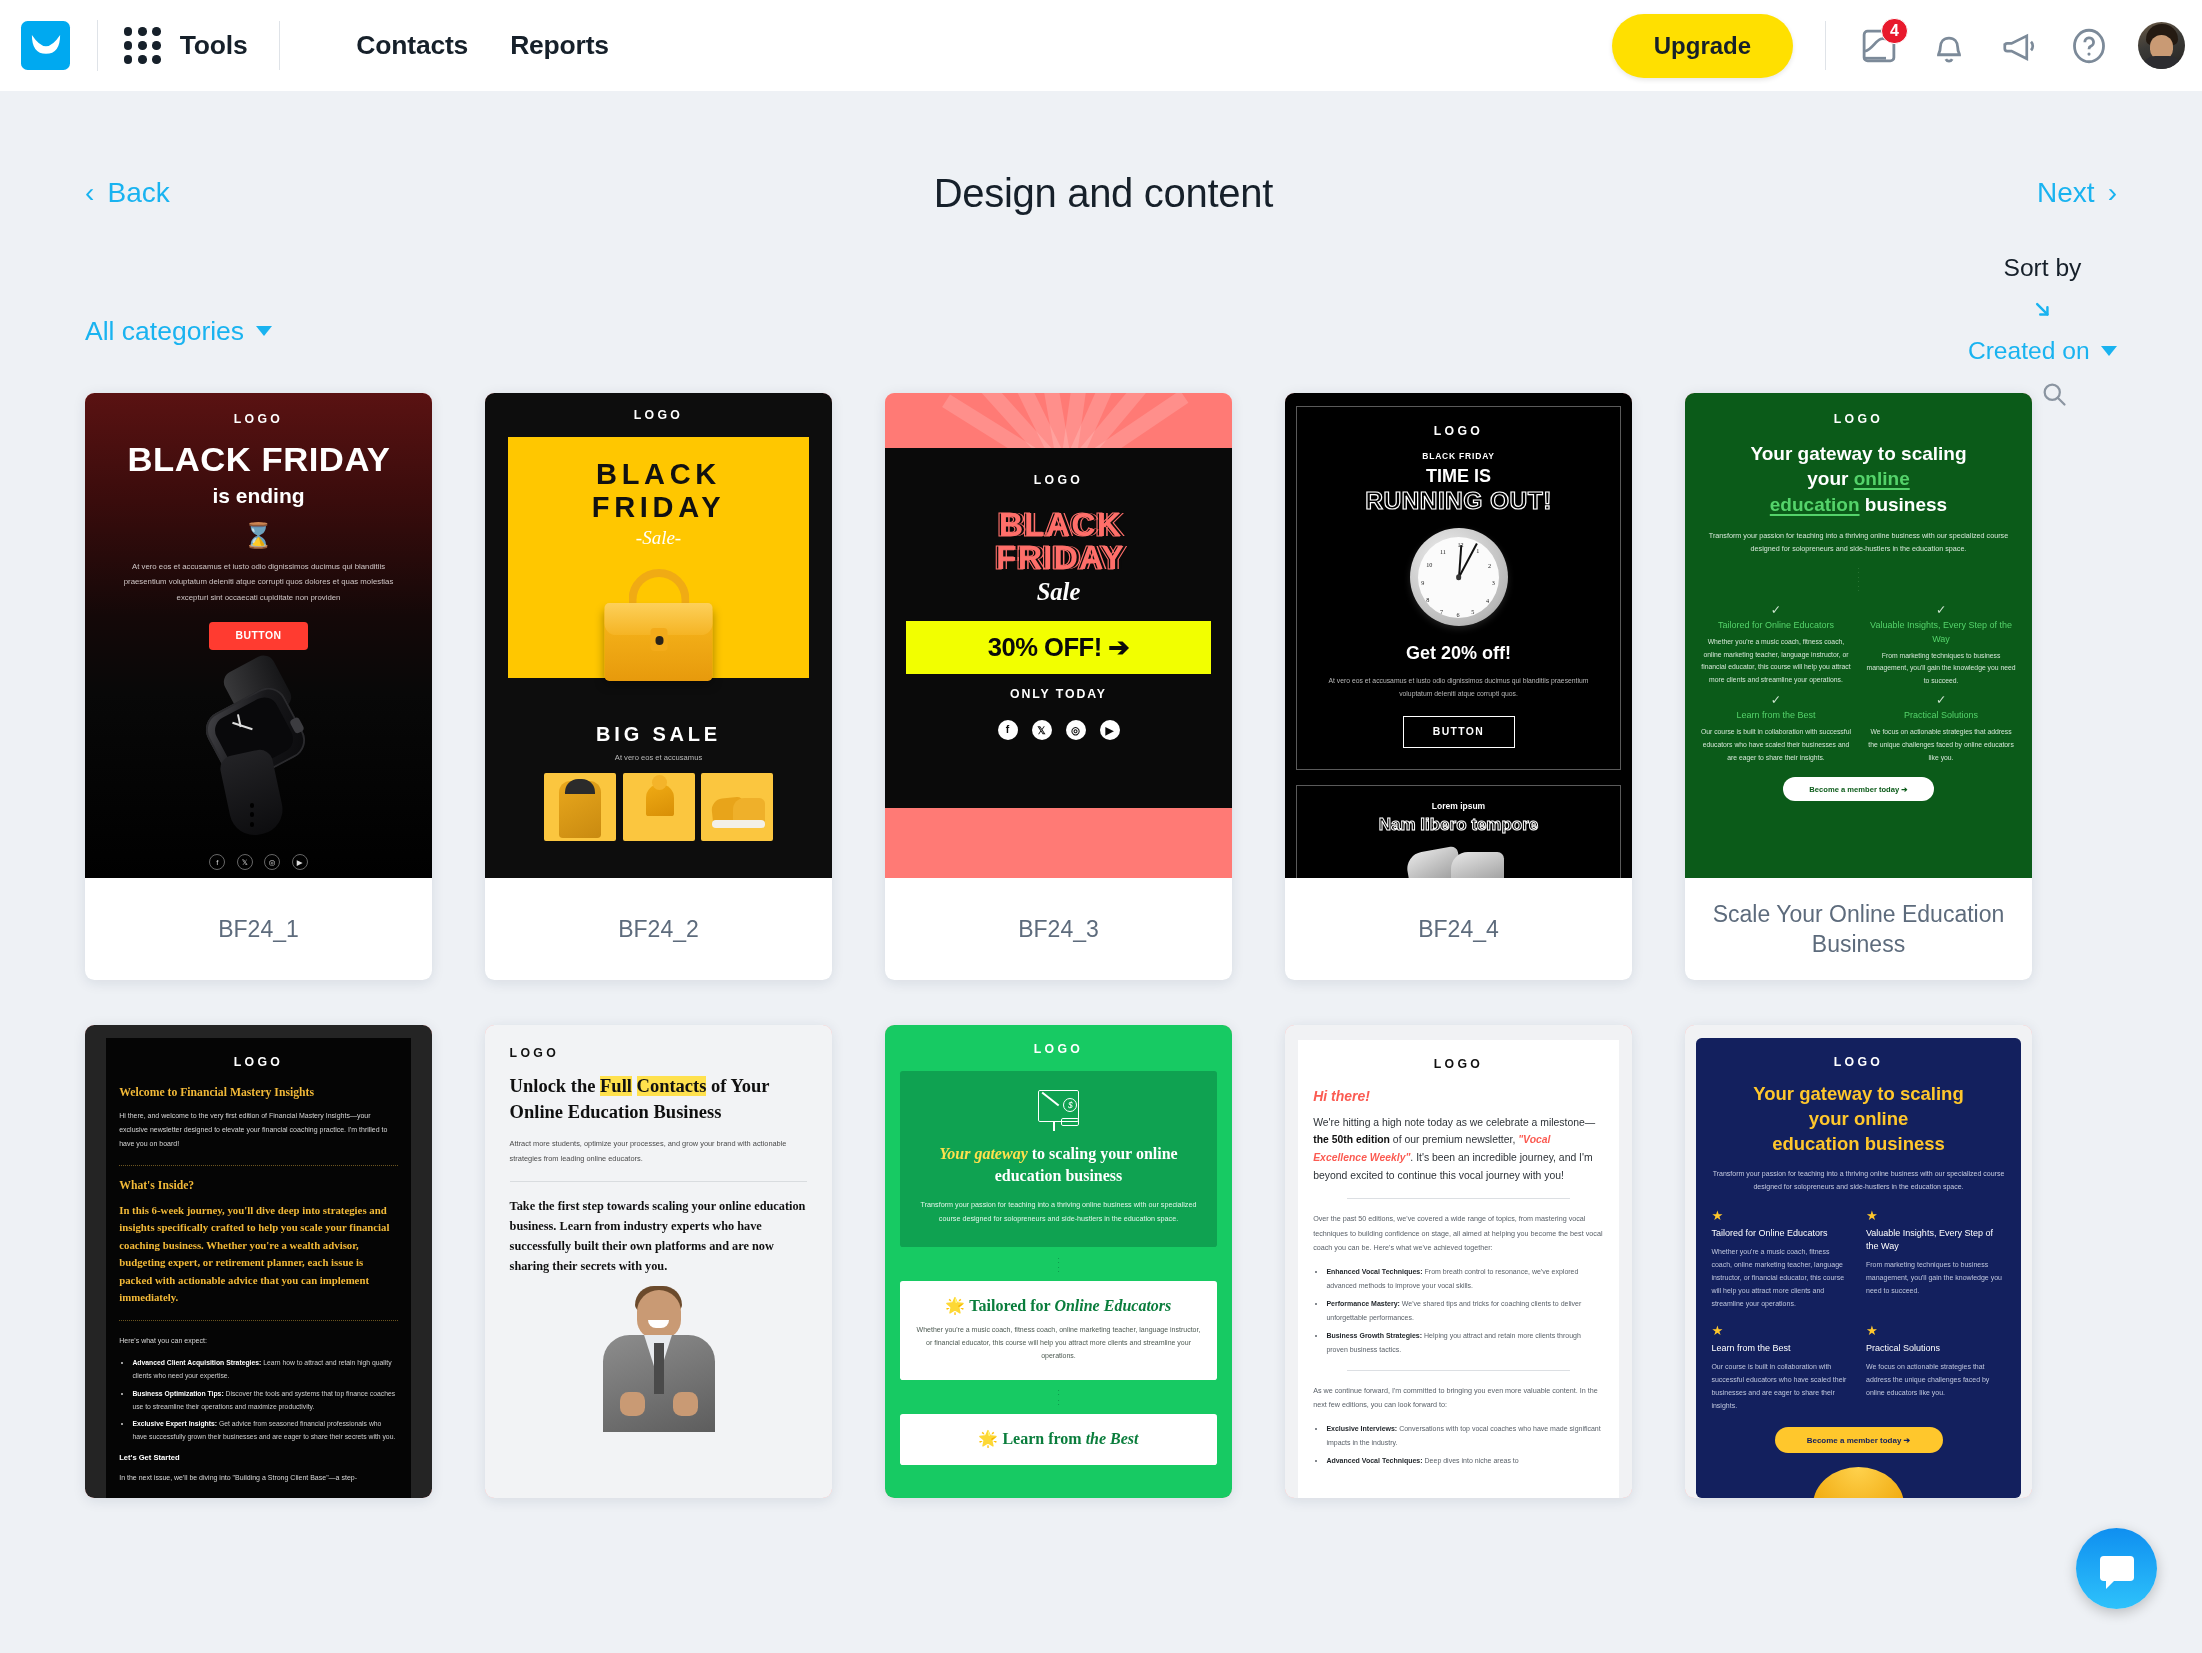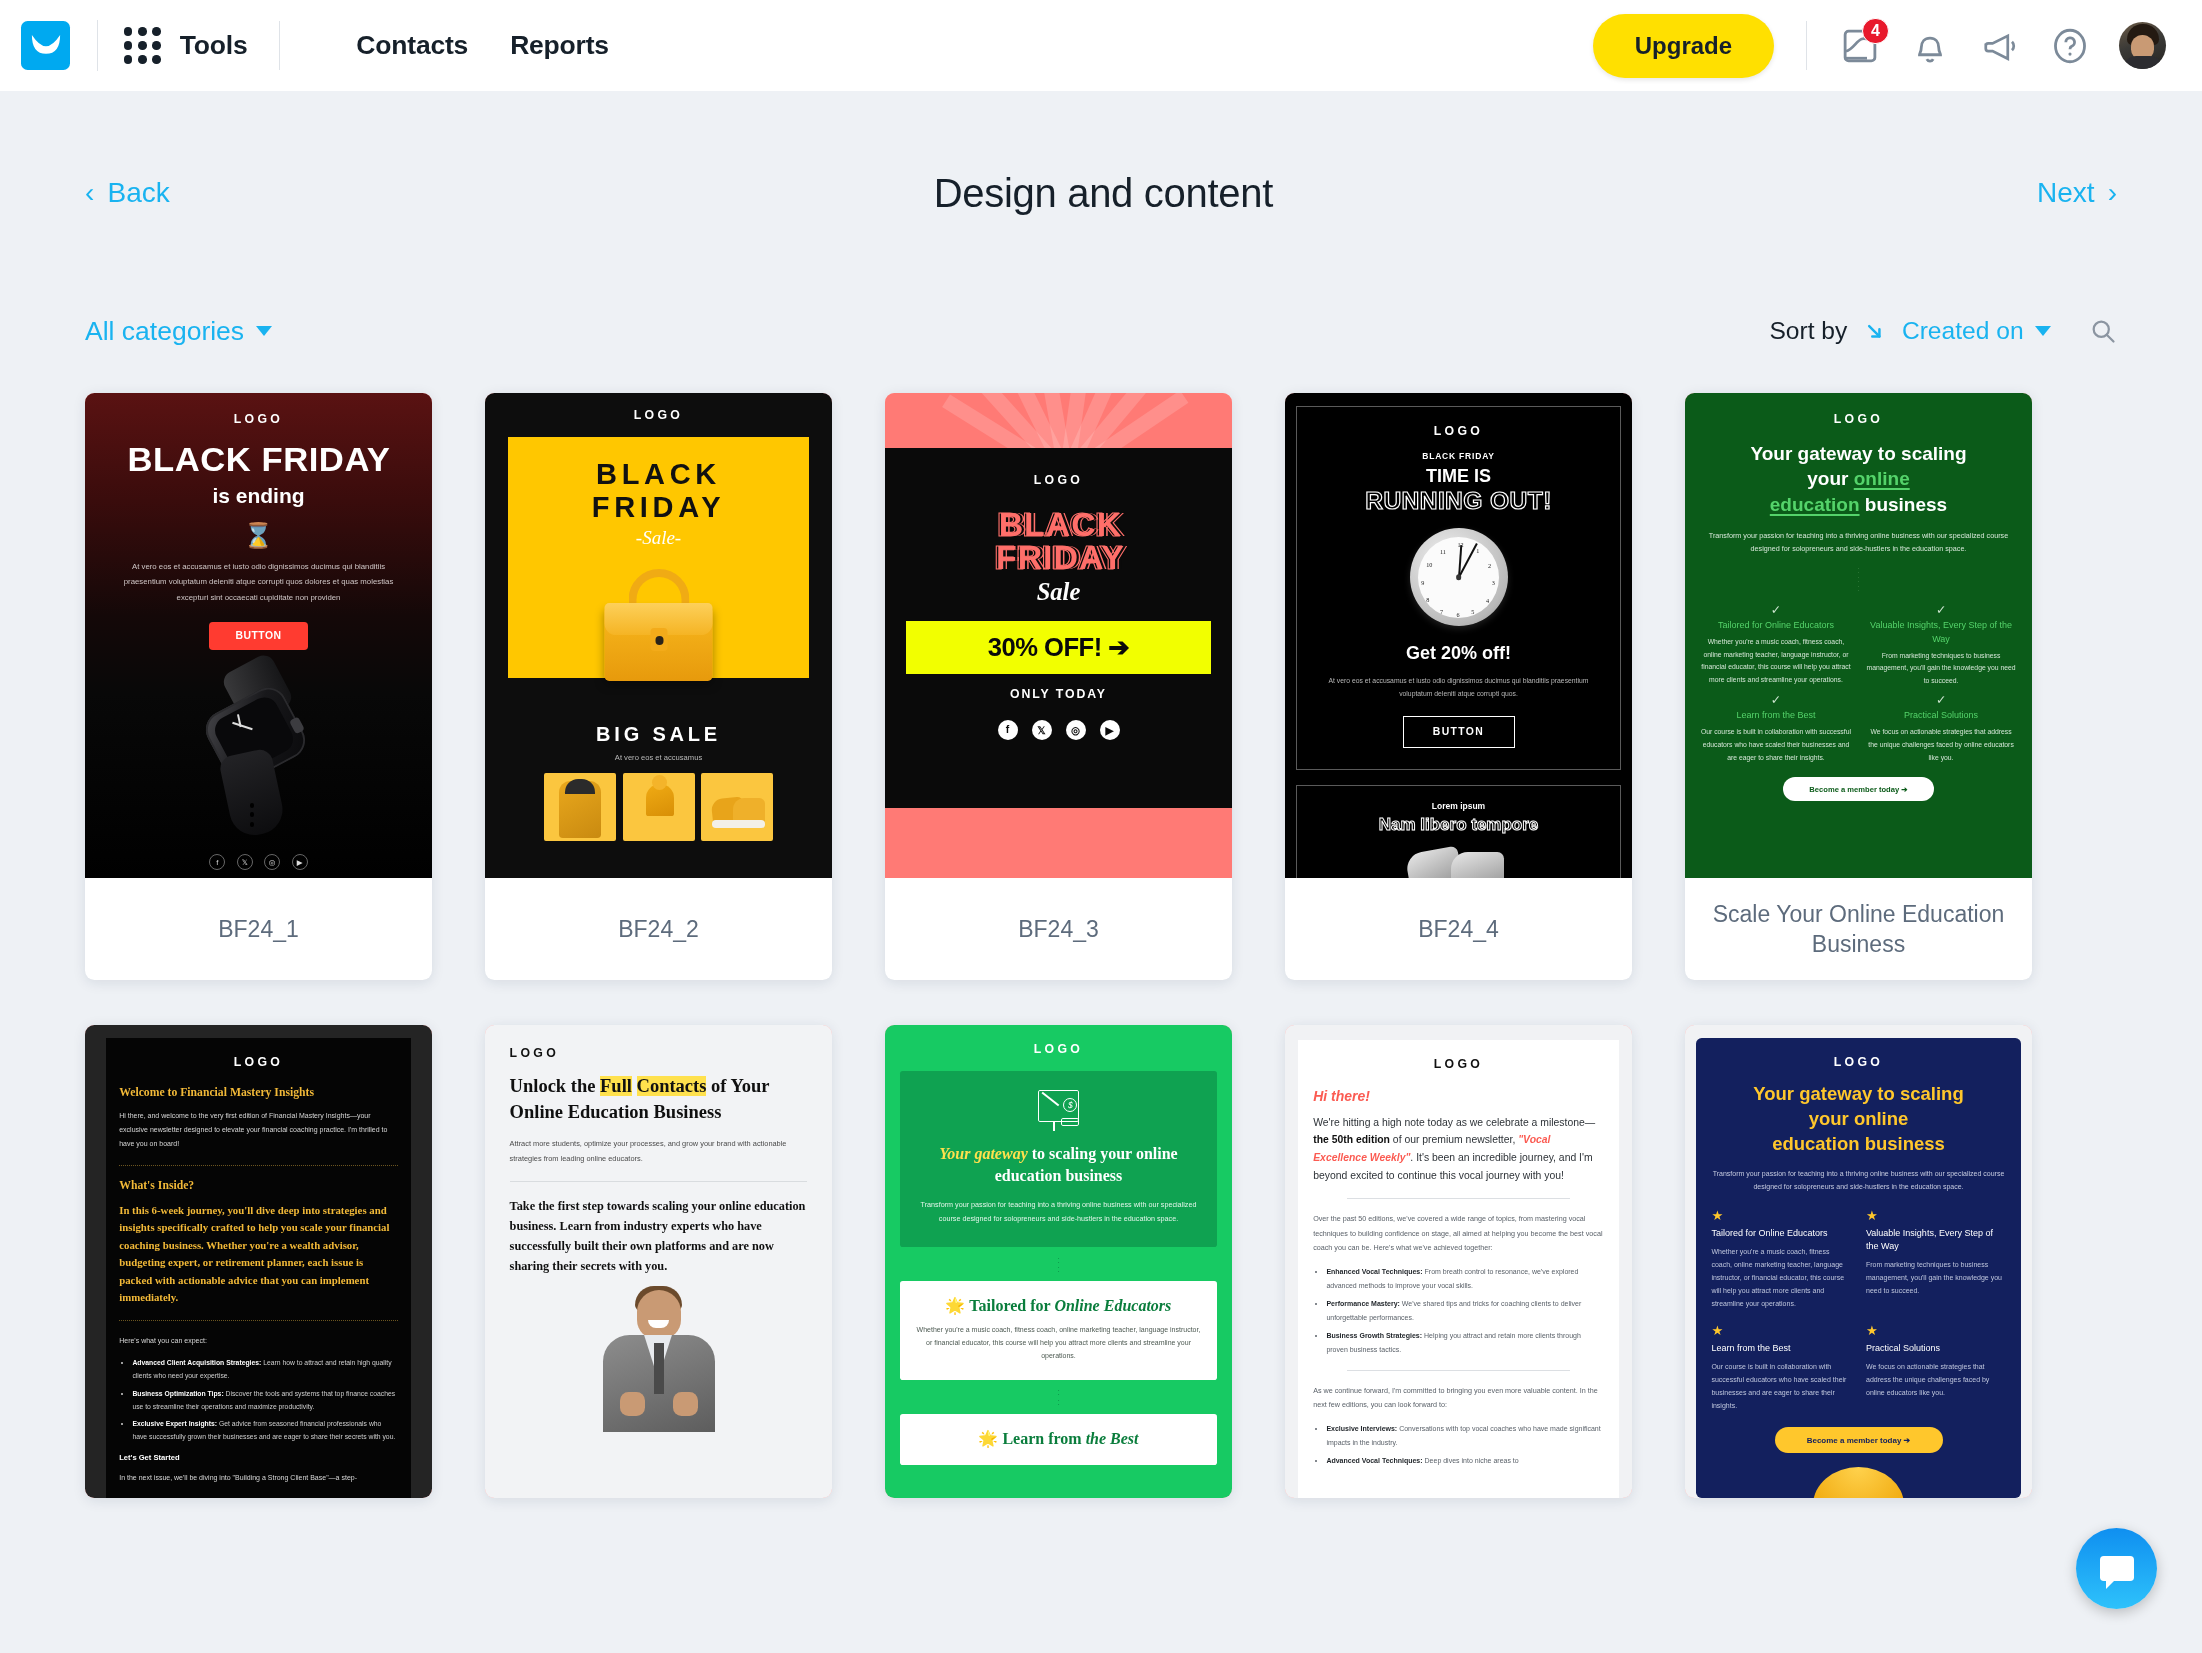--- a/index.html
+++ b/index.html
@@ -7,21 +7,21 @@
     width: 2202px; height: 1653px;
     font-family: "Liberation Sans", sans-serif;
     background: #eef1f5;
     overflow: hidden;
   }
 
   
   .topbar {
     height: 91px; background: #ffffff;
     display: flex; align-items: center;
-    padding: 0 36px 0 21px;
+    padding: 0 17px 0 21px;
     position: relative; z-index: 50;
   }
   .gr-logo {
     width: 49px; height: 49px; background: #00a9f0;
     border-radius: 6.6px; display: flex; align-items: center; justify-content: center;
     flex: 0 0 auto;
   }
   .gr-logo svg { display:block; }
   .vdiv { width: 0.9px; height: 51px; background: #dfe3e8; margin: 0 26.5px; flex: 0 0 auto; }
   .vdiv2 { width: 0.9px; height: 49px; background: #dfe3e8; margin: 0 32px; flex: 0 0 auto; }
@@ -97,21 +97,21 @@
   
   .filter-row {
     display: flex; align-items: center; padding: 0 85px;
     margin-top: 59px; height: 44px;
   }
   .all-cat {
     color: #19b3f0; font-size: 26.5px; display: flex; align-items: center; gap: 12.3px;
     cursor: pointer;
   }
   .caret { width:0;height:0;border-left:8.5px solid transparent;border-right:8.5px solid transparent;border-top:10.4px solid #19b3f0; display:block;}
-  .sort-area { margin-left: auto; display: flex; align-items: center; gap: 15px; }
+  .sort-area { margin-left: auto; display: flex; align-items: center; gap: 15px; flex-direction: column; }
   .sort-label { font-size: 24.6px; color: #16202a; }
   .sort-dir { color: #19b3f0; font-size: 23px; display:flex; }
   .sort-val { color: #19b3f0; font-size: 24.6px; display: flex; align-items: center; gap: 11.4px; cursor: pointer; }
   .search-ic { margin-left: 23px; cursor: pointer; display:flex; }
 
   
   .grid {
     display: grid; grid-template-columns: repeat(5, 347px);
     gap: 0 53px; padding: 0 85px; margin-top: 40px;
     justify-content: start;

